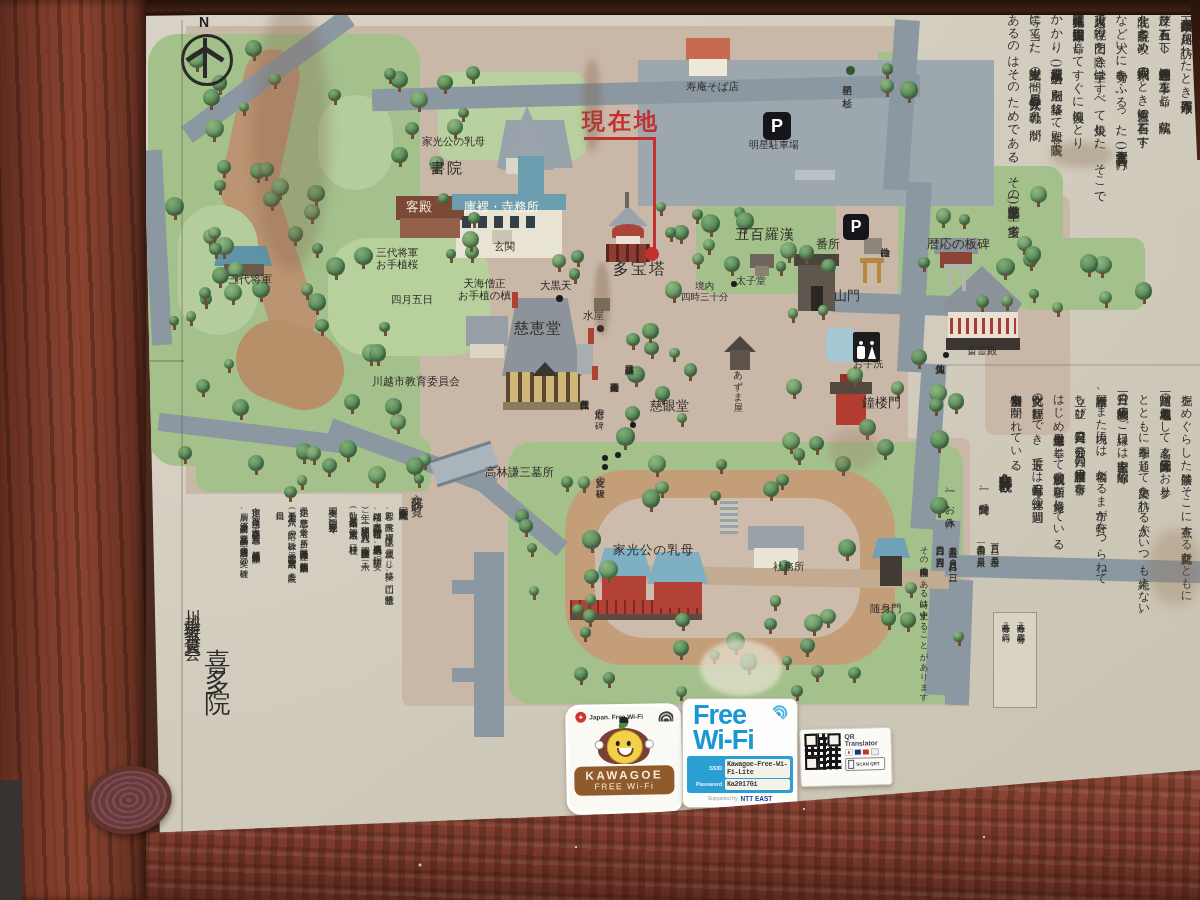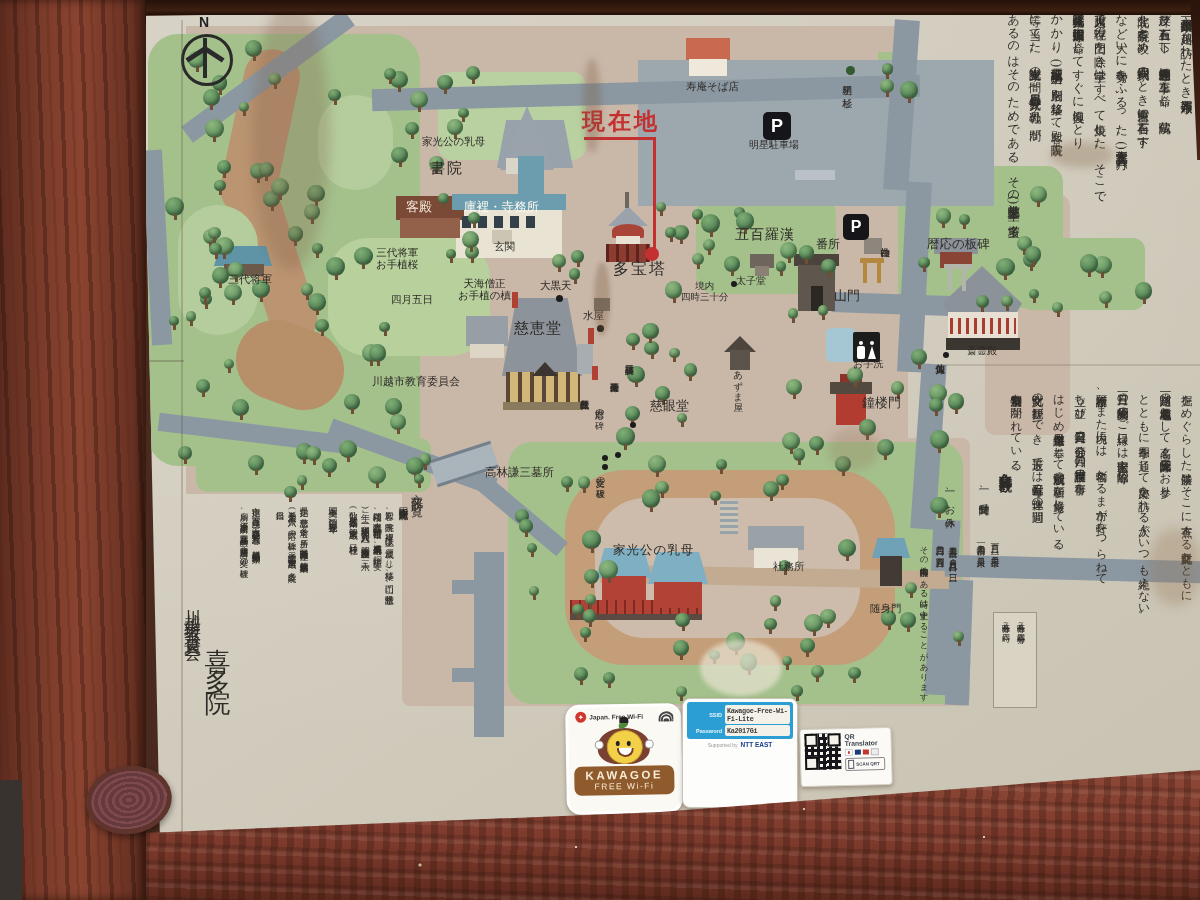--- a/index.html
+++ b/index.html
@@ -154,20 +154,29 @@
           <i class="hand1"></i>
           <i class="hand2"></i>
       </div>
       <div class="band">
         <div class="l1">KAWAGOE</div>
         <div class="l2">FREE Wi-Fi</div>
       </div>
     </div>
 
     <div class="stk freewifi">
+      <div class="big">
+        <div>Free</div>
+        <div>Wi-Fi</div>
+        <span class="arcs barcs">
+            <i></i>
+            <i></i>
+            <i></i>
+          </span>
+      </div>
       <div class="fband">
         <div class="frow">
           <span class="flab">SSID</span>
           <span class="fval">Kawagoe-Free-Wi-Fi-Lite</span>
         </div>
         <div class="frow">
           <span class="flab">Password</span>
           <span class="fval">Ka2017Gi</span>
         </div>
       </div>

